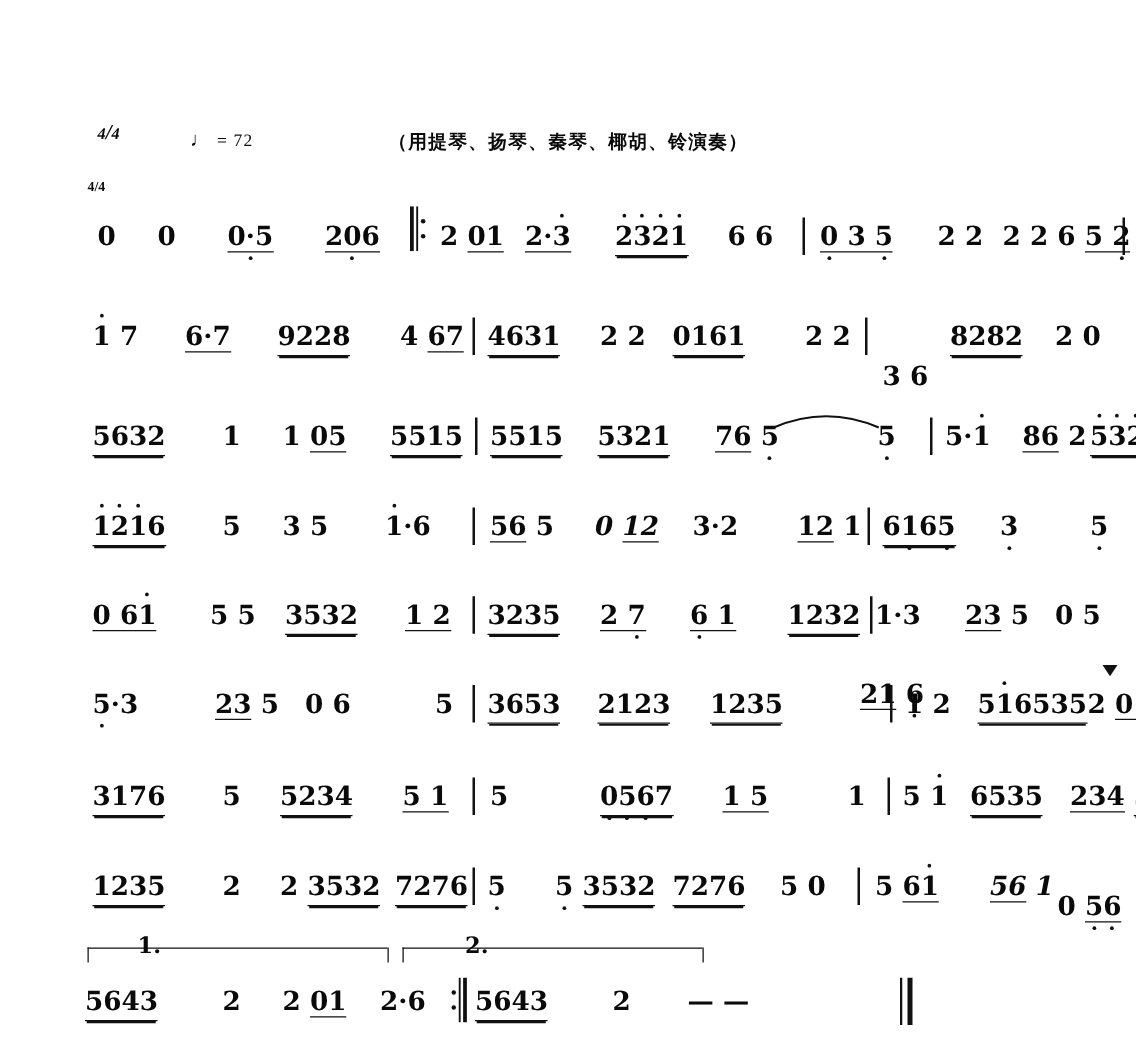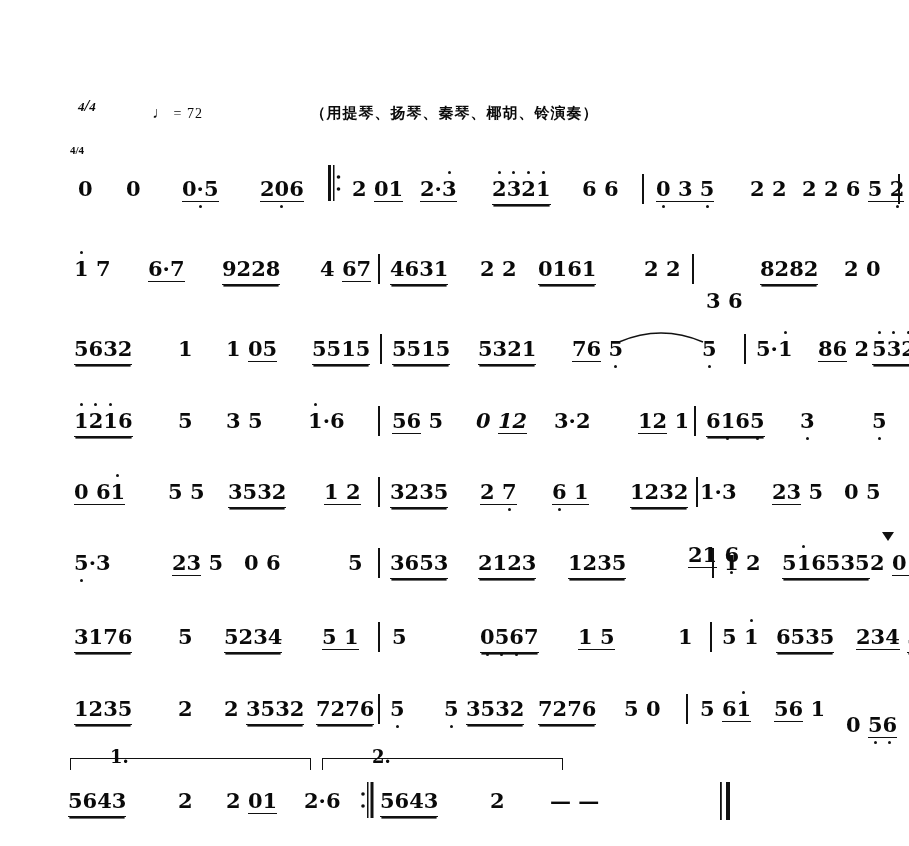--- a/index.html
+++ b/index.html
@@ -475,21 +475,21 @@
     <div class="cell" style="left:478px;top:8px;">
       <span class="u2">7276</span>
     </div>
     <div class="cell" style="left:564px;top:8px;">5 0</div>
 
     <div class="bar" style="left:626px;top:4px;"></div>
 
     <div class="cell" style="left:640px;top:8px;">
       5 <span class="u1">6<span class="dotup">1</span></span>
     </div>
-    <div class="cell" style="left:714px;top:8px;">
+    <div class="cell" style="left:732px;top:8px;font-style:italic;">
       <span class="u1">56</span> 1
     </div>
     <div class="cell" style="left:786px;top:24px;">
       0 <span class="u1"><span class="dotdn">5</span><span class="dotdn">6</span></span>
     </div>
 
   </div>
 
   <div class="system" style="top:752px; height:90px;">
 

